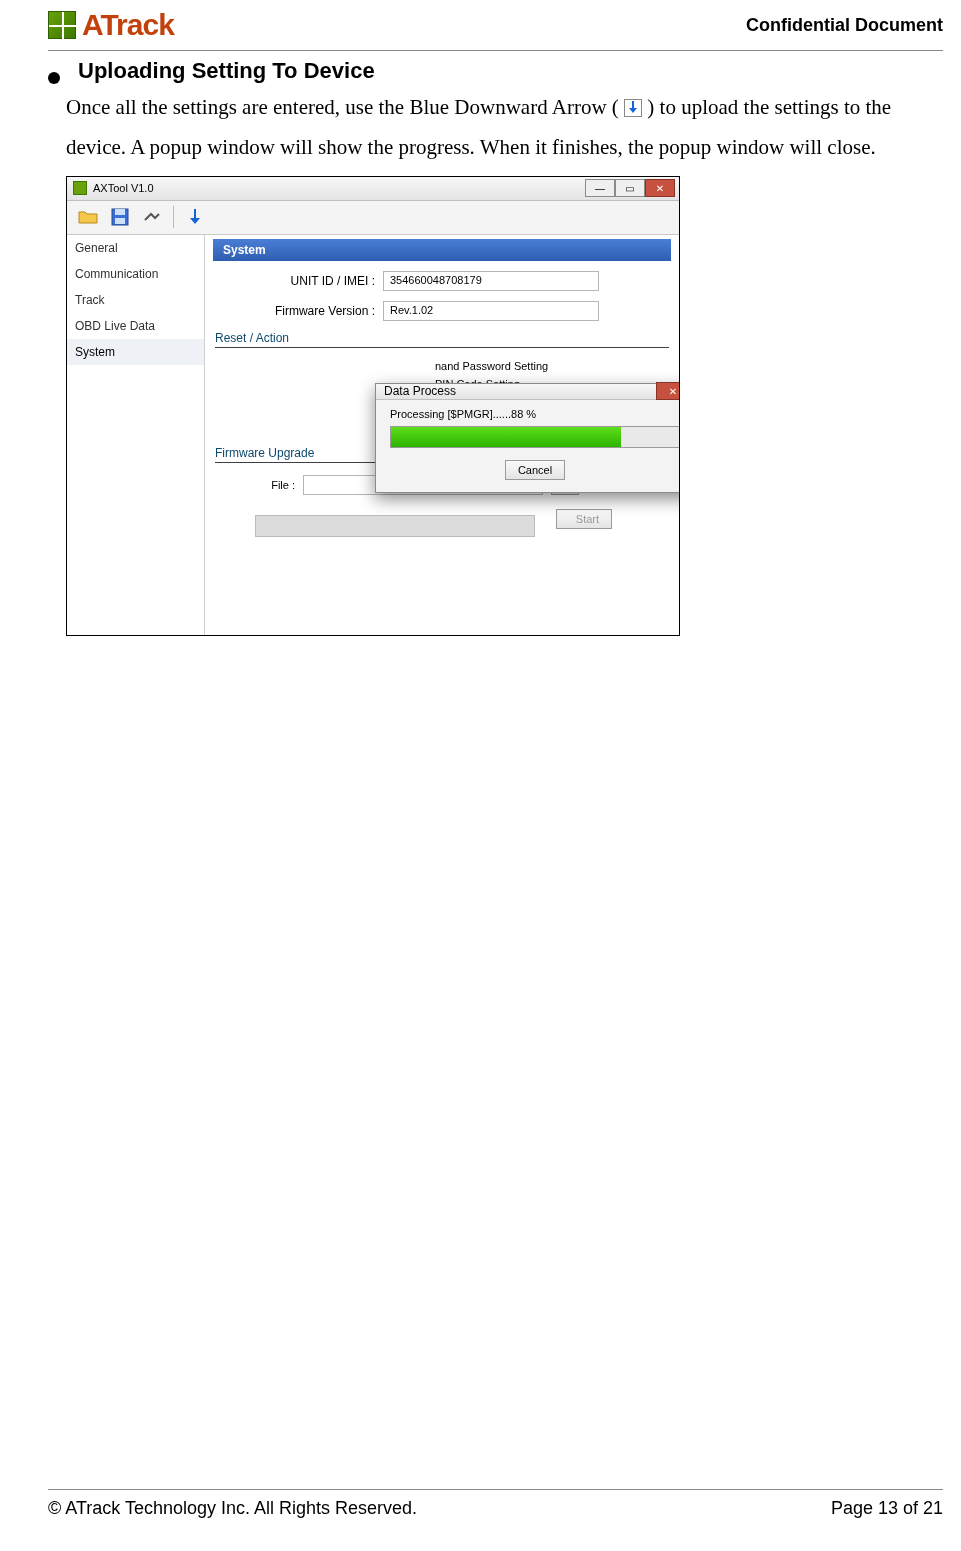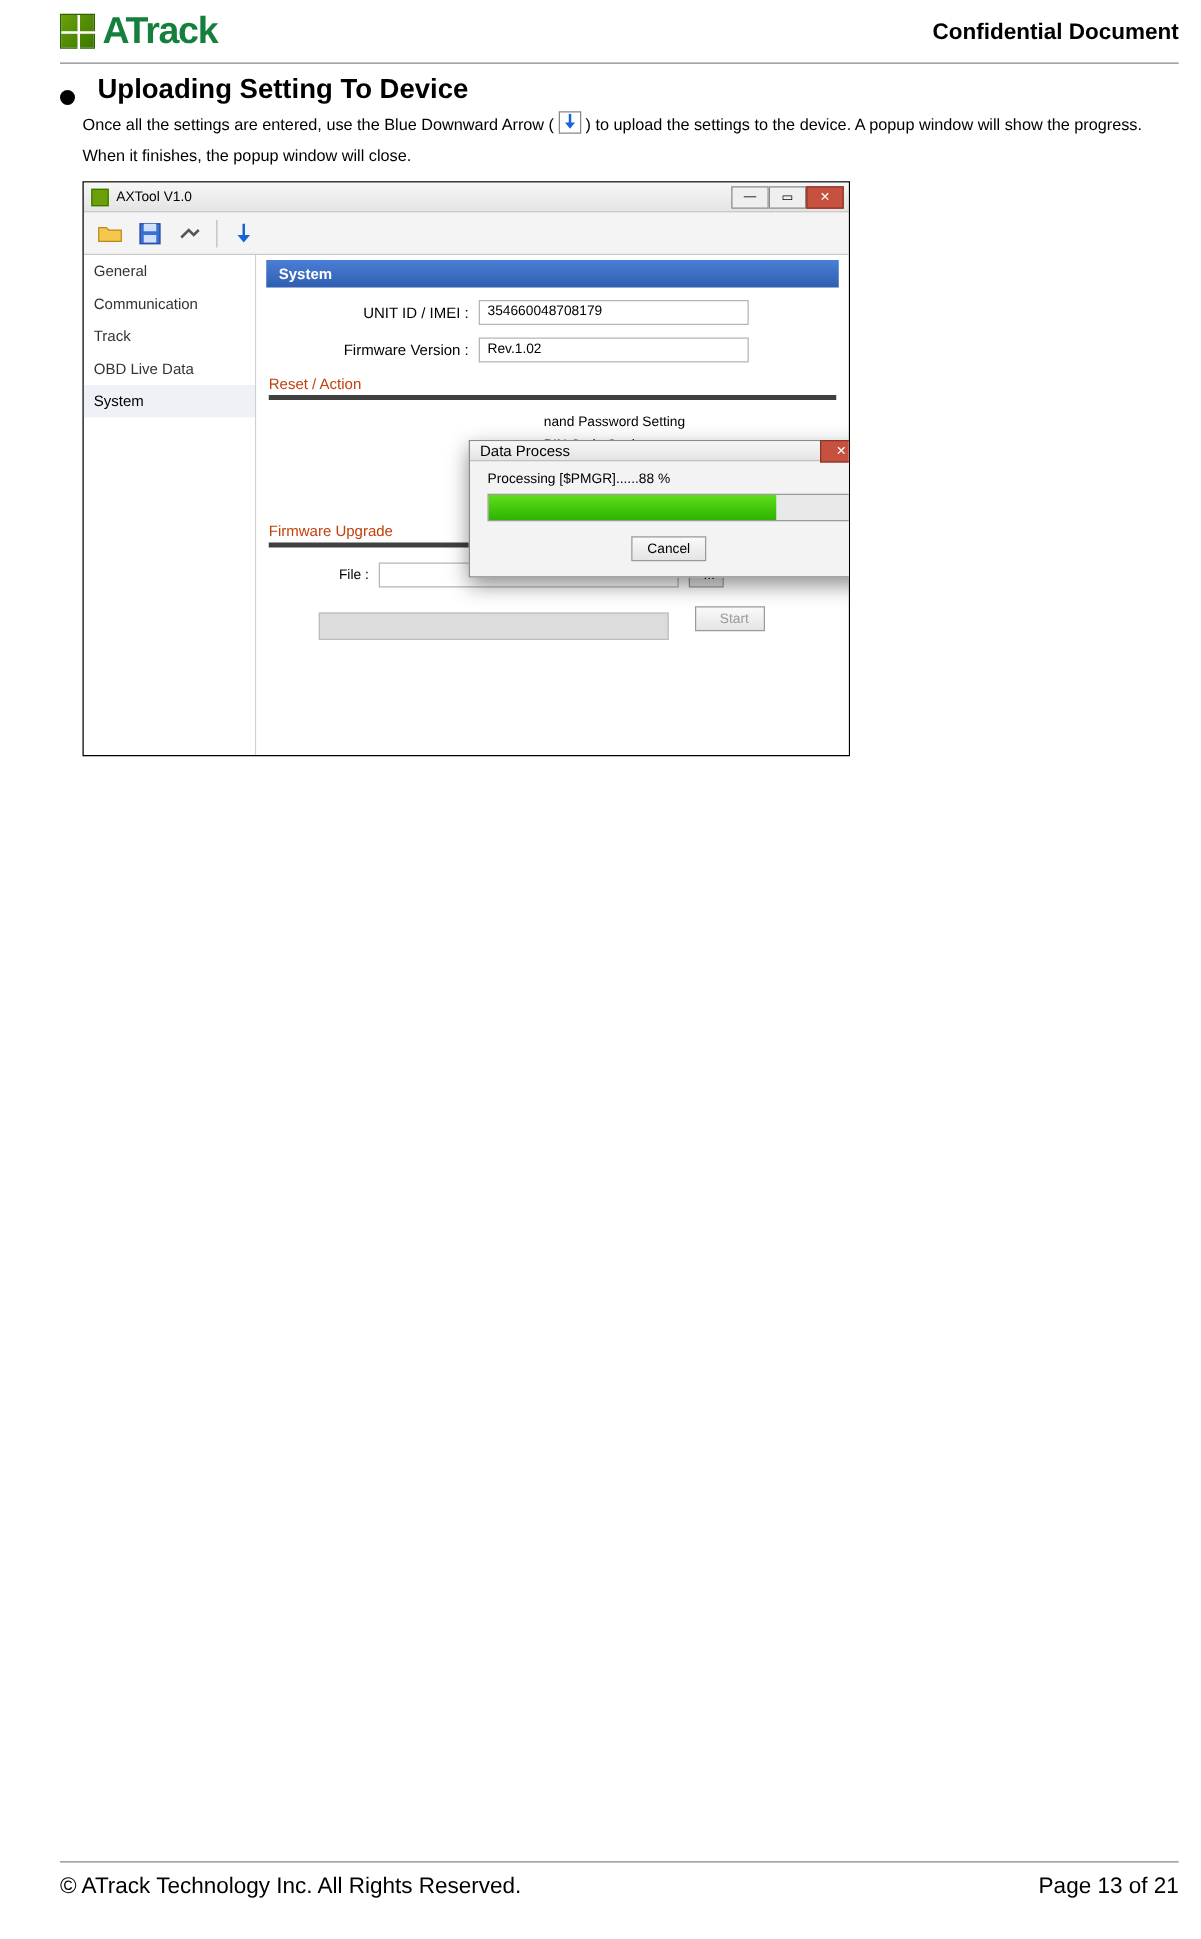--- a/index.html
+++ b/index.html
@@ -24,28 +24,28 @@
     width: 28px; height: 28px;
     background: linear-gradient(135deg,#6aa10a 0%,#3c7800 100%);
     border: 1px solid #2e5f00;
     position: relative;
   }
   .logo-mark::before, .logo-mark::after {
     content:""; position:absolute; background:#fff;
   }
   .logo-mark::before { width:2px; height:28px; left:13px; top:0; }
   .logo-mark::after  { width:28px; height:2px; top:13px; left:0; }
-  .logo-text { font-size: 30px; font-weight: bold; letter-spacing: -1px; color:#15803d; }
+  .logo-text { font-size: 30px; font-weight: bold; letter-spacing: -1px; color:#c2410c; }
   .confidential { font-size: 18px; font-weight: bold; }
   
   .doc-body { padding: 10px 18px 0 48px; }
   .bullet-row { display:flex; align-items:flex-end; gap:18px; margin-bottom:4px; }
   .bullet-dot { width:12px; height:12px; border-radius:50%; background:#000; flex:0 0 12px; }
   .section-title { font-size:22px; font-weight:bold; }
-  .body-para { font-size:13px; line-height:1.9; margin-left:18px; }
+  .body-para { font-size:21px; line-height:1.9; margin-left:18px;font-family:Liberation Serif, serif; }
   .inline-icon {
     display:inline-block; width:18px; height:18px; vertical-align:-3px;
     background:#fff; border:1px solid #888; position:relative;
   }
   .inline-icon svg { position:absolute; left:2px; top:1px; }
   
   .shot {
     margin: 8px 0 0 18px;
     width: 614px;
     height: 460px;
@@ -94,21 +94,21 @@
     background: linear-gradient(#4a7fd6,#2e5eb0);
     color:#fff; font-size:12px; font-weight:bold;
     padding:4px 10px; margin:0 -2px 10px -2px;
   }
   .field-row { display:flex; align-items:center; gap:8px; margin:6px 0 10px 30px; }
   .field-label { width:130px; text-align:right; font-size:12px; }
   .field-input {
     width:216px; height:20px; border:1px solid #b5b5b5; background:#fff;
     padding:2px 6px; font-size:11px;
   }
-  .group-label { font-size:12px; color:#c2410c; margin:10px 0 12px 0; border-bottom:4px solid #404040; padding-bottom:2px;}
+  .group-label { font-size:12px; color:#0c4a6e; margin:10px 0 12px 0; border-bottom:1px solid #404040; padding-bottom:2px;}
   .and-row { font-size:11px; margin:6px 0 6px 220px; }
   .set-row { text-align:right; margin:8px 40px 0 0; }
   .btn {
     display:inline-block; min-width:56px; padding:3px 12px;
     border:1px solid #9a9a9a; background:linear-gradient(#fafafa,#e4e4e4);
     font-size:11px; text-align:right;
   }
   .btn.disabled { color:#9a9a9a; }
   .file-row { display:flex; align-items:center; gap:8px; margin:10px 0 8px 40px; }
   .file-label { width:40px; text-align:right; }

